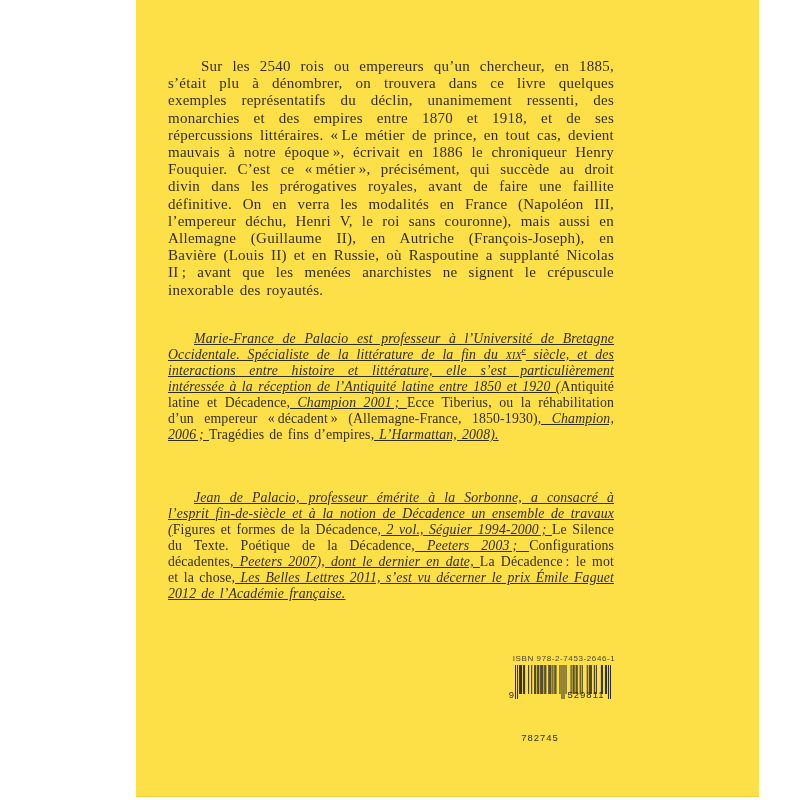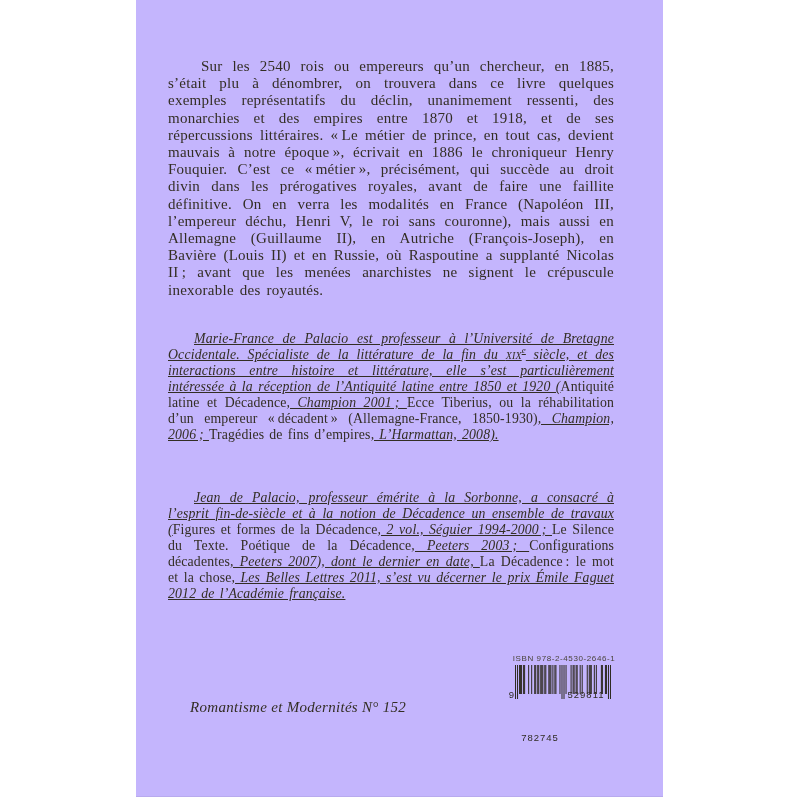--- a/index.html
+++ b/index.html
@@ -4,22 +4,22 @@
 <style>
   html,body{
     margin:0; padding:0;
     width:800px; height:800px;
     background:#ffffff;
     overflow:hidden;
     font-family:"Liberation Serif", serif;
   }
   .stage{ position:relative; width:800px; height:800px; }
   .cover{
-    position:absolute; left:136px; top:0; width:527px; height:796px;
-    background:#c4b5fd;
+    position:absolute; left:136px; top:0; width:623px; height:796px;
+    background:#fde047;
     border-bottom:1px solid rgba(0,0,0,0.06);
     color:#332e24;
   }
   .blurb{
     position:absolute; left:32px; top:43px; width:446px;
     font-size:15px; line-height:17.2px;
     text-align:justify; text-indent:33px;
     letter-spacing:0.25px; word-spacing:2px;
   }
   .bio{
@@ -67,24 +67,23 @@
 
 <div class="stage">
   <div class="cover">
 
     <p class="blurb">Sur les 2540 rois ou empereurs qu’un chercheur, en 1885, s’était plu à dénombrer, on trouvera dans ce livre quelques exemples représentatifs du déclin, unanimement ressenti, des monarchies et des empires entre 1870 et 1918, et de ses répercussions littéraires. « Le métier de prince, en tout cas, devient mauvais à notre époque », écrivait en 1886 le chroniqueur Henry Fouquier. C’est ce « métier », précisément, qui succède au droit divin dans les prérogatives royales, avant de faire une faillite définitive. On en verra les modalités en France (Napoléon III, l’empereur déchu, Henri V, le roi sans couronne), mais aussi en Allemagne (Guillaume II), en Autriche (François-Joseph), en Bavière (Louis II) et en Russie, où Raspoutine a supplanté Nicolas II ; avant que les menées anarchistes ne signent le crépuscule inexorable des royautés.</p>
 
     <p class="bio bio1"><span class="it">Marie-France de Palacio est professeur à l’Université de Bretagne Occidentale. Spécialiste de la littérature de la fin du </span><span class="it sc">xix</span><span class="it sup">e</span><span class="it"> siècle, et des interactions entre histoire et littérature, elle s’est particulièrement intéressée à la réception de l’Antiquité latine entre 1850 et 1920 (</span><span class="rm">Antiquité latine et Décadence</span><span class="it">, Champion 2001 ; </span><span class="rm">Ecce Tiberius, ou la réhabilitation d’un empereur « décadent » (Allemagne-France, 1850-1930)</span><span class="it">, Champion, 2006 ; </span><span class="rm">Tragédies de fins d’empires</span><span class="it">, L’Harmattan, 2008).</span></p>
 
     <p class="bio bio2"><span class="it">Jean de Palacio, professeur émérite à la Sorbonne, a consacré à l’esprit fin-de-siècle et à la notion de Décadence un ensemble de travaux (</span><span class="rm">Figures et formes de la Décadence</span><span class="it">, 2 vol., Séguier 1994-2000 ; </span><span class="rm">Le Silence du Texte. Poétique de la Décadence</span><span class="it">, Peeters 2003 ; </span><span class="rm">Configurations décadentes</span><span class="it">, Peeters 2007), dont le dernier en date, </span><span class="rm">La Décadence : le mot et la chose</span><span class="it">, Les Belles Lettres 2011, s’est vu décerner le prix Émile Faguet 2012 de l’Académie française.</span></p>
 
-    <div class="series">Romantisme et Modernités N° 152</div>
 
     <div class="barcode">
-      <div class="isbn-label">ISBN 978-2-4530-2646-1</div>
+      <div class="isbn-label">ISBN 978-2-7453-2646-1</div>
       <div class="bars-wrap">
         <svg id="ean-svg" viewBox="0 0 95 34" preserveAspectRatio="none">
             <rect x="0" y="0" width="1" height="34" fill="#2f2b22"></rect>
             <rect x="2" y="0" width="1" height="34" fill="#2f2b22"></rect>
             <rect x="4" y="0" width="1" height="29" fill="#2f2b22"></rect>
             <rect x="5" y="0" width="1" height="29" fill="#2f2b22"></rect>
             <rect x="6" y="0" width="1" height="29" fill="#2f2b22"></rect>
             <rect x="8" y="0" width="1" height="29" fill="#2f2b22"></rect>
             <rect x="9" y="0" width="1" height="29" fill="#2f2b22"></rect>
             <rect x="13" y="0" width="1" height="29" fill="#2f2b22"></rect>

